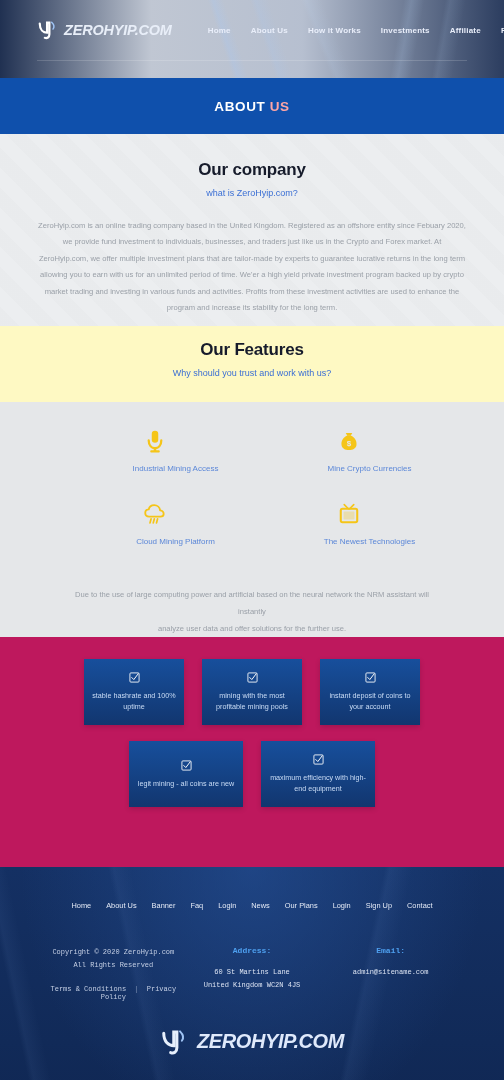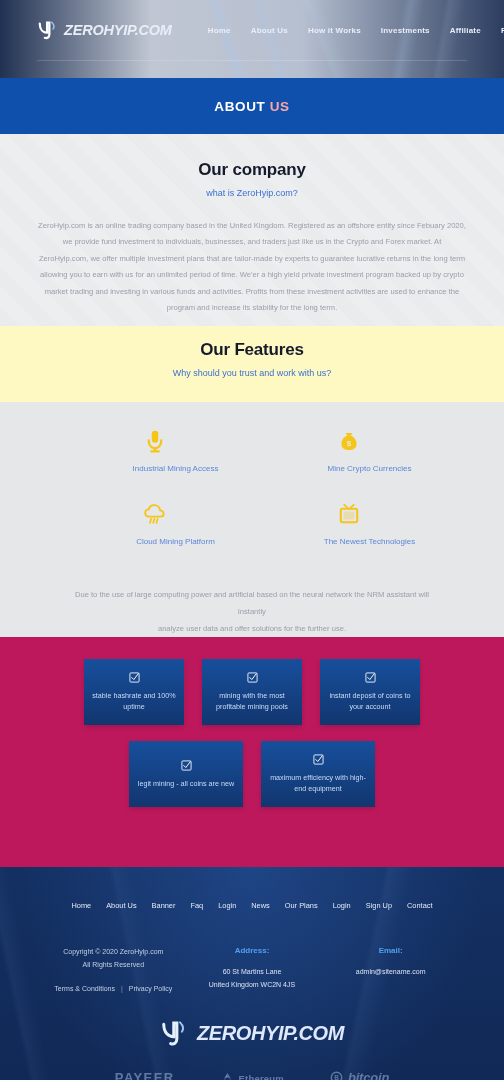--- a/index.html
+++ b/index.html
@@ -230,20 +230,21 @@
     font-size: 7.4px;
     color: #e4eaf6;
     white-space: nowrap;
     cursor: pointer;
   }
   .fcols {
     display: flex;
     justify-content: center;
     gap: 0;
     padding: 36px 44px 0;
+    font-family: Liberation Mono, monospace;
   }
   .fcol { flex: 1; text-align: center; }
   .fcol-title {
     font-size: 8px;
     font-weight: bold;
     color: #4ea0f0;
     margin-bottom: 11px;
   }
   .fcopy {
     font-size: 7px;

